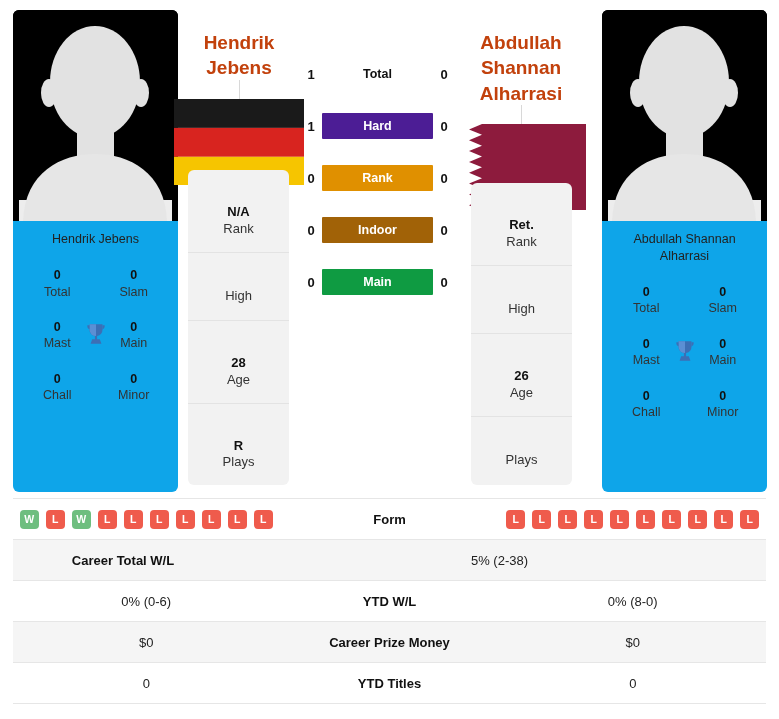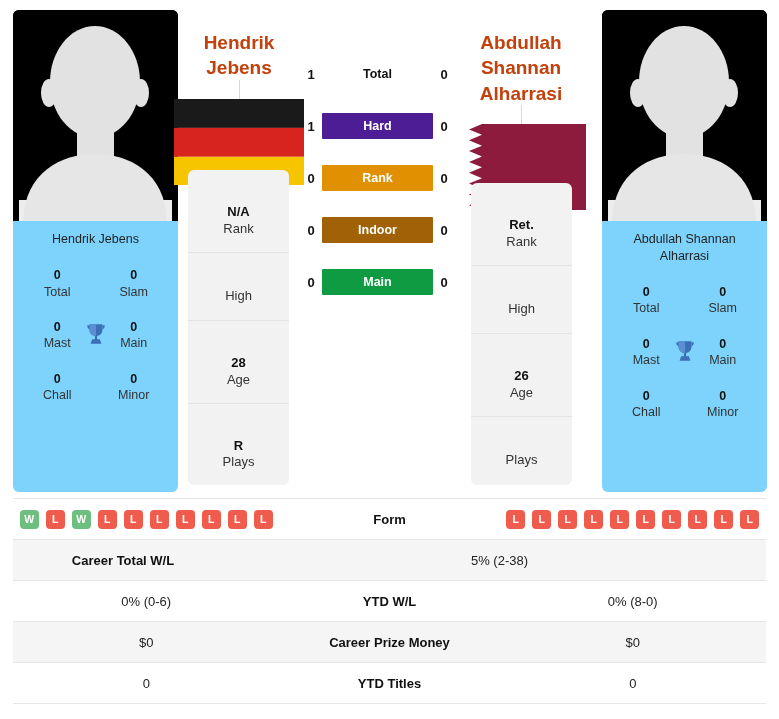--- a/index.html
+++ b/index.html
@@ -32,21 +32,21 @@
     width: 165px; height: 211px;
     background: #000000;
     border-radius: 6px 6px 0 0;
     overflow: hidden;
     position: relative;
   }
   .photo svg { display:block; width:100%; height:100%; }
 
   .player-card {
     width: 165px;
-    background: #7dd3fc;
+    background: #0ea5e9;
     border-radius: 0 0 6px 6px;
     padding: 10px 6px 14px 6px;
     min-height: 271px;
   }
   .pc-name {
     text-align: center;
     font-size: 12.5px;
     color: #222;
     line-height: 1.35;
     margin-bottom: 16px;

